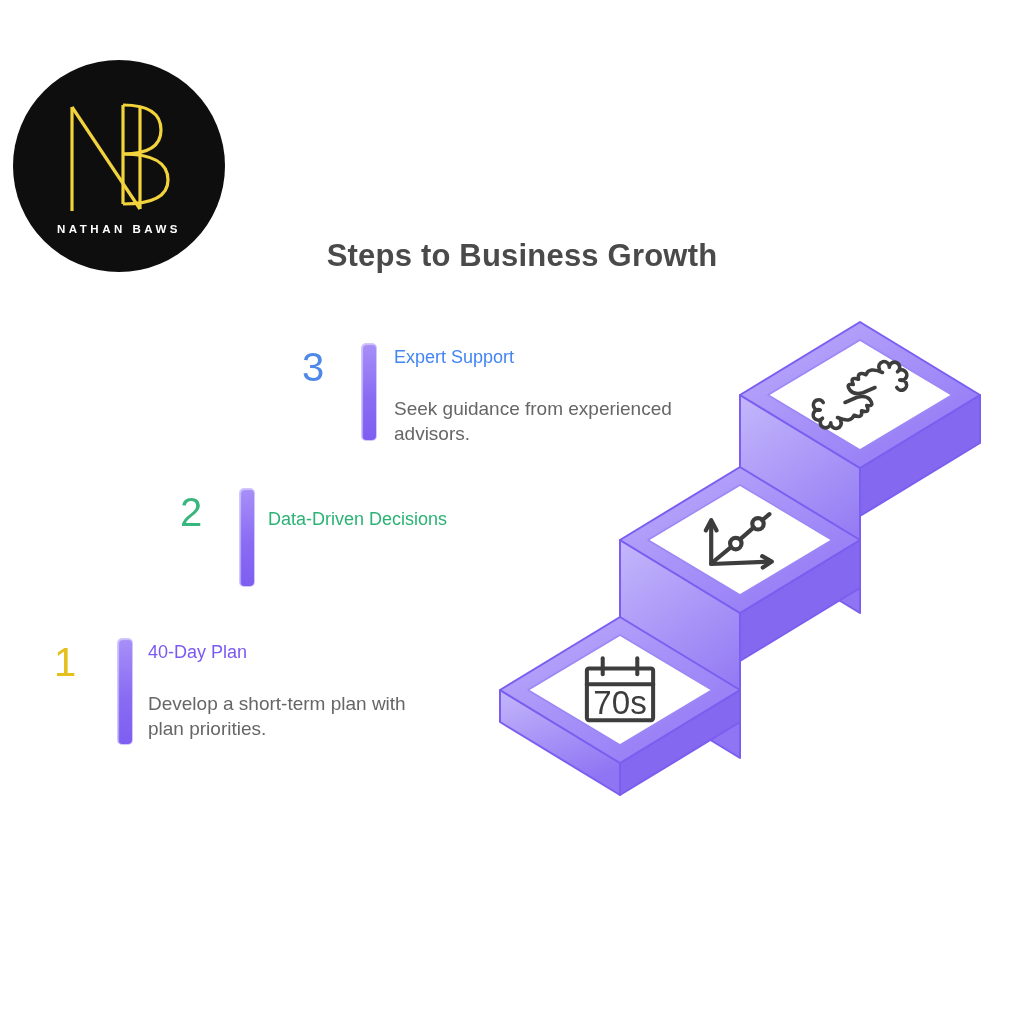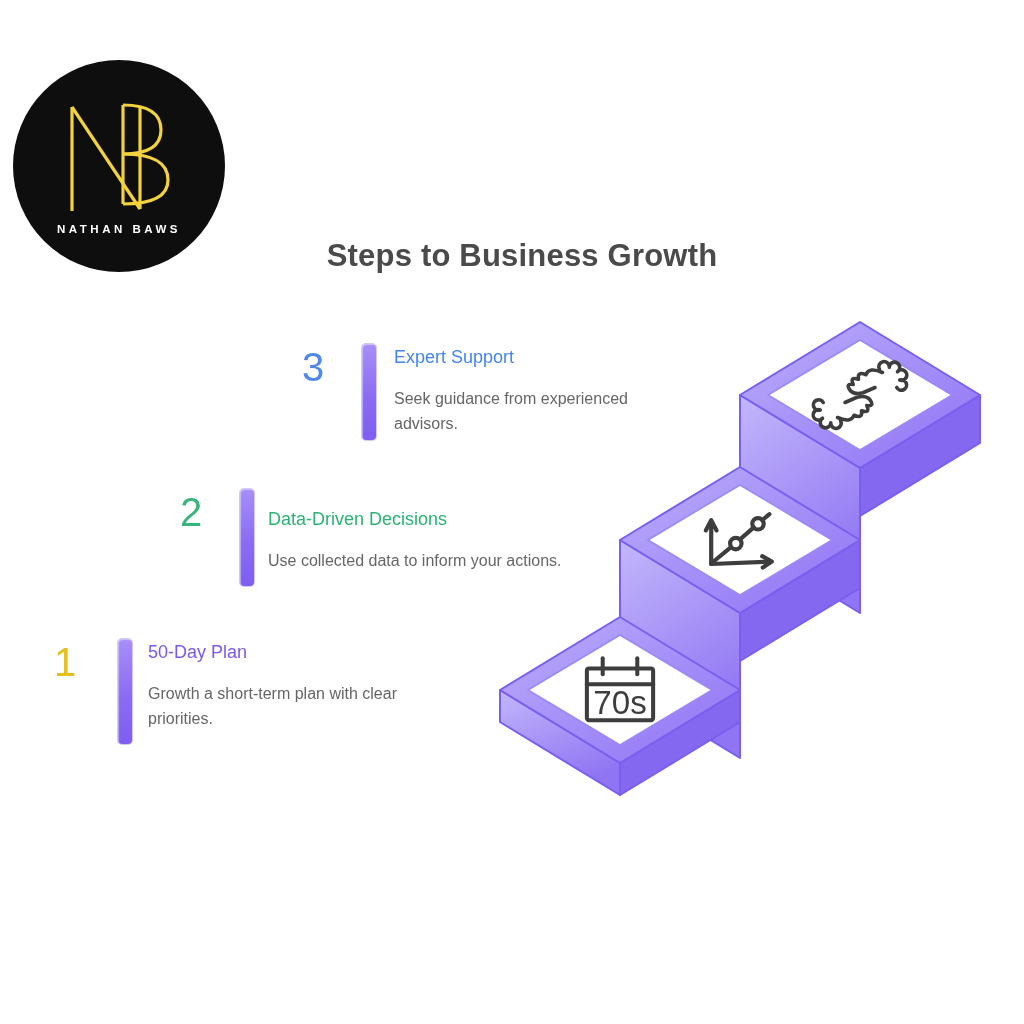--- a/index.html
+++ b/index.html
@@ -28,21 +28,21 @@
     font-size:40px; line-height:42px; text-align:center;
   }
   .step .bar {
     position:absolute; left:72px; top:2px; width:14px;
     border-radius:4px;
     background:linear-gradient(180deg,#a78ff8 0%,#8a6cf3 55%,#7d5ef1 100%);
     box-shadow:inset 1px 1px 1px rgba(255,255,255,.45), 0 0 0 1px rgba(124,95,240,.35);
   }
   .step .txt { position:absolute; left:104px; top:0; }
   .step .stitle { font-size:18px; font-weight:500; line-height:30px; }
-  .step .sdesc  { font-size:16px; line-height:25px; color:#666666; margin-top:14px; }
+  .step .sdesc  { font-size:19px; line-height:25px; color:#666666; margin-top:24px; }
 
   .s3 { left:290px; top:342px; }
   .s3 .bar { height:96px; }
   .s3 .sdesc { width:302px; }
 
   .s2 { left:168px; top:487px; }
   .s2 .bar { height:97px; }
   .s2 .txt { left:100px; }
   .s2 .sdesc { width:312px; }
 
@@ -82,30 +82,29 @@
     <div class="stitle" style="color: rgb(66, 133, 244);">Expert Support</div>
     <div class="sdesc">Seek guidance from experienced advisors.</div>
   </div>
 </div>
 
 <div class="step s2">
   <div class="num" style="color: rgb(56, 182, 126);">2</div>
   <div class="bar"></div>
   <div class="txt">
     <div class="stitle" style="color: rgb(42, 179, 116); margin-top: 17px;">Data-Driven Decisions</div>
-    <div class="sdesc">Use collected data to inform your actions.</div>
   </div>
 </div>
 
 <div class="step s1">
   <div class="num" style="color: rgb(229, 191, 27);">1</div>
   <div class="bar"></div>
   <div class="txt">
-    <div class="stitle" style="color: rgb(122, 88, 242);">50-Day Plan</div>
-    <div class="sdesc">Growth a short-term plan with clear priorities.</div>
+    <div class="stitle" style="color: rgb(122, 88, 242);">40-Day Plan</div>
+    <div class="sdesc">Develop a short-term plan with plan priorities.</div>
   </div>
 </div>
 
 <div class="staircase">
 <svg width="525" height="482" viewBox="0 0 525 482">
   <defs>
     <linearGradient id="gTop" x1="0" y1="0" x2="1" y2="1">
       <stop offset="0" stop-color="#bcaefb"></stop>
       <stop offset="1" stop-color="#8e72f5"></stop>
     </linearGradient>

